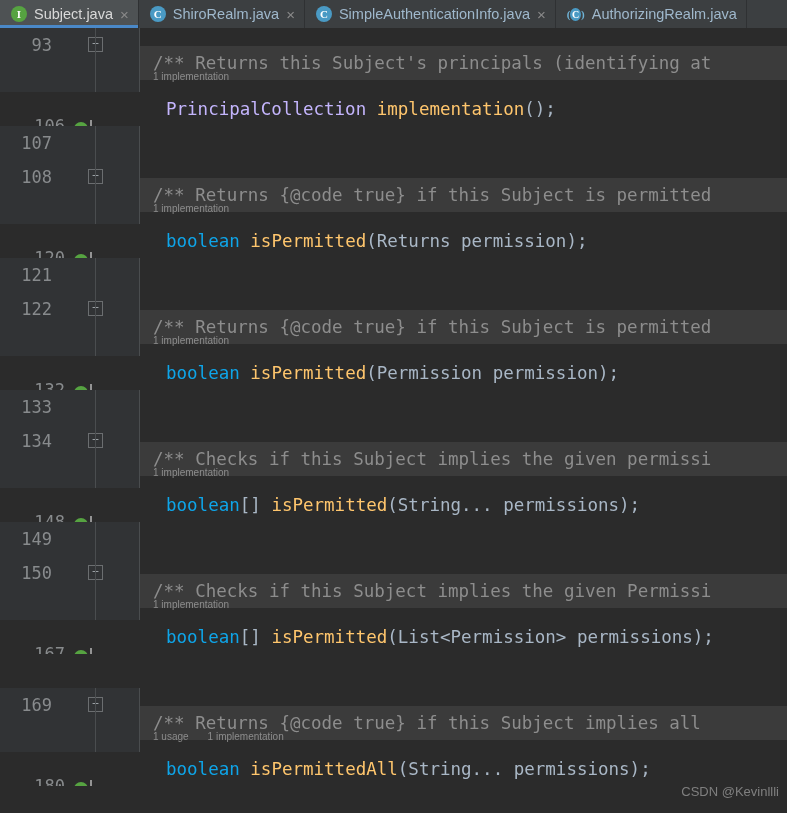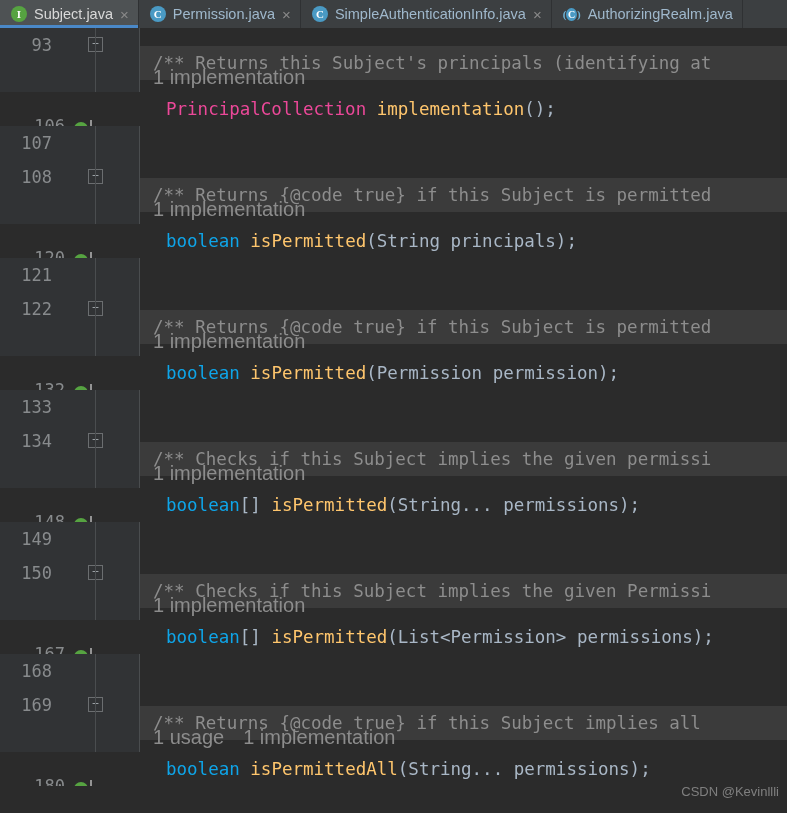--- a/index.html
+++ b/index.html
@@ -180,29 +180,29 @@
     line-height: 28px;
     min-width: 660px;
   }
 
   
   .row.hint { height: 30px; }
   .row.hint .gutter { background: #313335; }
   .row.hint .code {
     line-height: 30px;
     font-family: "Liberation Sans", sans-serif;
-    font-size: 20px;
+    font-size: 10px;
     color: #8c8c8c;
   }
   .hint-seg { margin-right: 19px; }
 
   
   .kw    { color: #0ea5e9; }
   .mname { color: #ffc66d; }
-  .type  { color: #ec4899; }
+  .type  { color: #c4b5fd; }
   .plain { color: #a9b7c6; }
   .punct { color: #a9b7c6; }
 
   
   #watermark {
     position: absolute;
     right: 8px;
     bottom: 14px;
     color: #8e8e8e;
     font-family: "Liberation Sans", sans-serif;
@@ -215,21 +215,21 @@
 <body>
 
 <div id="tabbar">
     <div class="tab active">
       <span class="ficon iface">I</span>
       <span class="tab-label">Subject.java</span>
       <span class="tab-close">×</span>
     </div>
     <div class="tab java-c">
       <span class="ficon cls">C</span>
-      <span class="tab-label">Permission.java</span>
+      <span class="tab-label">ShiroRealm.java</span>
       <span class="tab-close">×</span>
     </div>
     <div class="tab java-c">
       <span class="ficon cls">C</span>
       <span class="tab-label">SimpleAuthenticationInfo.java</span>
       <span class="tab-close">×</span>
     </div>
     <div class="tab java-c">
       <span class="ficon abscls">
         <span style="color:#6fb3d6;font-size:11px">(</span>
@@ -301,21 +301,21 @@
           <div class="lineno">120</div>
           <div class="impl-marker"><svg width="30" height="20" viewBox="0 0 30 20">
               <circle cx="7" cy="9" r="7" fill="#56a341"></circle>
               <text x="7" y="13" font-family="Liberation Serif, serif" font-size="10" font-weight="bold" fill="#ffffff" text-anchor="middle">I</text>
               <line x1="17" y1="0" x2="17" y2="14" stroke="#b0b0b0" stroke-width="1.6"></line>
               <polygon points="17,19 13,13 21,13" fill="#b0b0b0"></polygon>
             </svg></div>
           <div class="vline"></div>
           <div class="rightedge"></div>
         </div>
-        <div class="code"><span class="kw">boolean</span><span class="plain"> </span><span class="mname">isPermitted</span><span class="punct">(String principals);</span></div>
+        <div class="code"><span class="kw">boolean</span><span class="plain"> </span><span class="mname">isPermitted</span><span class="punct">(Returns permission);</span></div>
       </div>
       <div class="row blank">
         <div class="gutter">
           <div class="lineno">121</div>
           <div class="vline"></div>
           <div class="rightedge"></div>
         </div>
         <div class="code"></div>
       </div>
       <div class="row comment">
@@ -418,25 +418,20 @@
               <text x="7" y="13" font-family="Liberation Serif, serif" font-size="10" font-weight="bold" fill="#ffffff" text-anchor="middle">I</text>
               <line x1="17" y1="0" x2="17" y2="14" stroke="#b0b0b0" stroke-width="1.6"></line>
               <polygon points="17,19 13,13 21,13" fill="#b0b0b0"></polygon>
             </svg></div>
           <div class="vline"></div>
           <div class="rightedge"></div>
         </div>
         <div class="code"><span class="kw">boolean</span><span class="punct">[]</span><span class="plain"> </span><span class="mname">isPermitted</span><span class="punct">(List&lt;Permission&gt; permissions);</span></div>
       </div>
       <div class="row blank">
-        <div class="gutter">
-          <div class="lineno">168</div>
-          <div class="vline"></div>
-          <div class="rightedge"></div>
-        </div>
         <div class="code"></div>
       </div>
       <div class="row comment">
         <div class="gutter">
           <div class="lineno">169</div>
           <div class="fold">+</div>
           <div class="vline"></div>
           <div class="rightedge"></div>
         </div>
         <div class="code"><span class="folded">/** Returns {@code true} if this Subject implies all</span></div>

